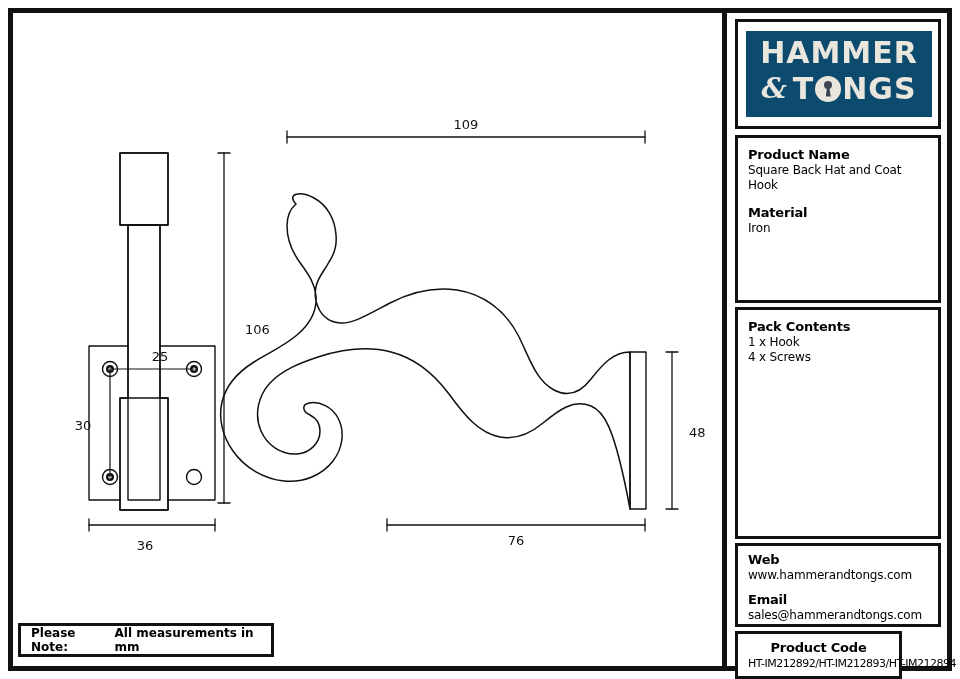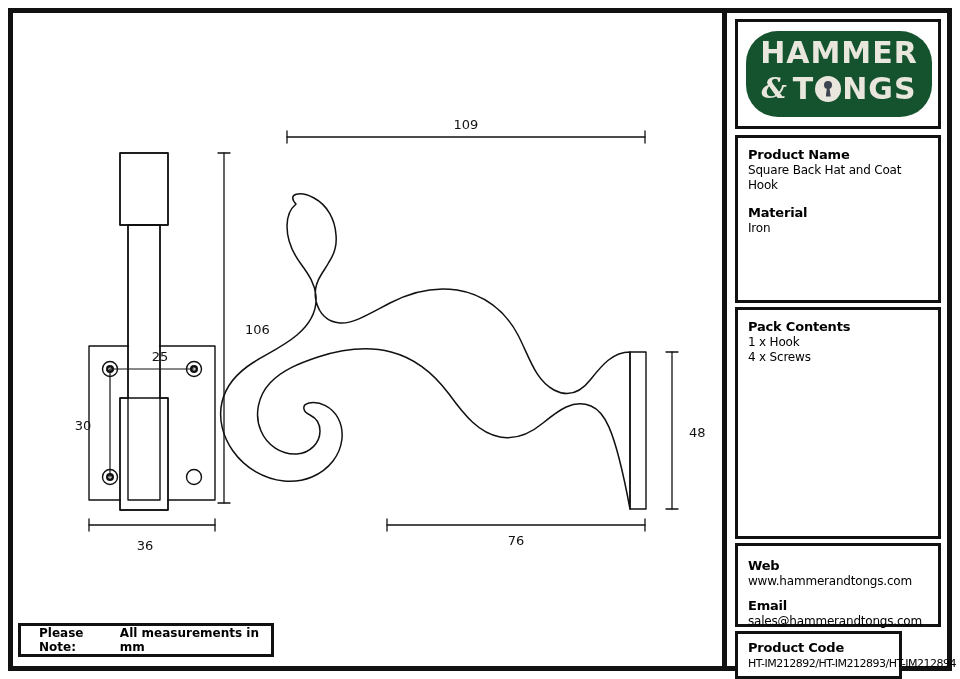--- a/index.html
+++ b/index.html
@@ -13,51 +13,51 @@
 
   
   .v-divider{position:absolute;left:722px;top:8px;width:5px;height:663px;background:#111;}
 
   
   .info-panel{position:absolute;left:727px;top:13px;width:220px;height:653px;}
 
   .panel-box{position:absolute;left:8px;box-sizing:border-box;border:3px solid #111;background:#fff;}
 
   .logo-box{top:6px;width:206px;height:110px;}
-  .logo-inner{position:absolute;left:8px;top:9px;width:186px;height:86px;background:#14532d;border-radius:32px;}
+  .logo-inner{position:absolute;left:8px;top:9px;width:186px;height:86px;background:#0c4a6e;}
   .logo-line{position:absolute;left:0;width:186px;text-align:center;color:#e9e6de;
     font-family:"DejaVu Sans",sans-serif;font-weight:700;letter-spacing:1px;}
   .logo-l1{top:4px;font-size:30px;}
   .logo-l2{top:40px;font-size:30px;display:flex;align-items:center;justify-content:center;gap:1px;}
   .amp{font-family:"DejaVu Serif",serif;font-style:italic;font-size:28px;margin-right:4px;}
   .keyhole{display:inline-block;width:26px;height:26px;border-radius:50%;
     background:#e9e6de;position:relative;vertical-align:-4px;}
   .keyhole:before{content:"";position:absolute;left:50%;top:5px;width:8px;height:8px;
     margin-left:-4px;border-radius:50%;background:#3b4450;}
   .keyhole:after{content:"";position:absolute;left:50%;top:11px;margin-left:-2.5px;
     width:5px;height:10px;background:#3b4450;
     clip-path:polygon(30% 0,70% 0,100% 100%,0 100%);}
 
   .prod-box{top:122px;width:206px;height:168px;}
   .pack-box{top:294px;width:206px;height:232px;}
   .contact-box{top:530px;width:206px;height:84px;}
-  .code-box{top:618px;width:167px;height:48px;}
+  .code-box{top:618px;width:167px;height:48px;text-align:center;}
 
   .field{padding:0 10px;}
   .field-label{font-family:"DejaVu Sans",sans-serif;font-weight:700;font-size:13px;
     letter-spacing:-0.2px;line-height:16px;}
   .field-value{font-family:"DejaVu Sans",sans-serif;font-weight:400;font-size:12px;
     line-height:15px;letter-spacing:-0.2px;}
   .field-value.small{font-size:11px;letter-spacing:-0.5px;white-space:nowrap;}
   .gap{height:12px;}
 
   
   .note-box{position:absolute;left:18px;top:623px;width:256px;height:34px;
     border:3px solid #111;box-sizing:border-box;background:#fff;
-    display:flex;align-items:center;padding-left:18px;}
+    display:flex;align-items:center;padding-left:10px;}
   .note-strong{font-family:"DejaVu Sans",sans-serif;font-weight:700;font-size:12px;}
   .note-text{font-family:"DejaVu Sans",sans-serif;font-weight:700;font-size:12px;margin-left:4px;}
 
   
   .drawing{position:absolute;left:13px;top:13px;width:709px;height:653px;}
   .drawing svg{position:absolute;left:0;top:0;}
   .dimtext{font-family:"DejaVu Sans",sans-serif;font-size:13px;fill:#111;}
 </style>
 </head>
 <body>
@@ -230,21 +230,21 @@
 
     <div class="panel-box pack-box">
       <div class="field" style="padding-top:9px;">
         <div class="field-label">Pack Contents</div>
         <div class="field-value">1 x Hook</div>
         <div class="field-value">4 x Screws</div>
       </div>
     </div>
 
     <div class="panel-box contact-box">
-      <div class="field" style="padding-top:12px;">
+      <div class="field" style="padding-top:6px;">
         <div class="field-label">Web</div>
         <div class="field-value">www.hammerandtongs.com</div>
       </div>
       <div style="height:9px;"></div>
       <div class="field">
         <div class="field-label">Email</div>
         <div class="field-value">sales@hammerandtongs.com</div>
       </div>
     </div>
 

